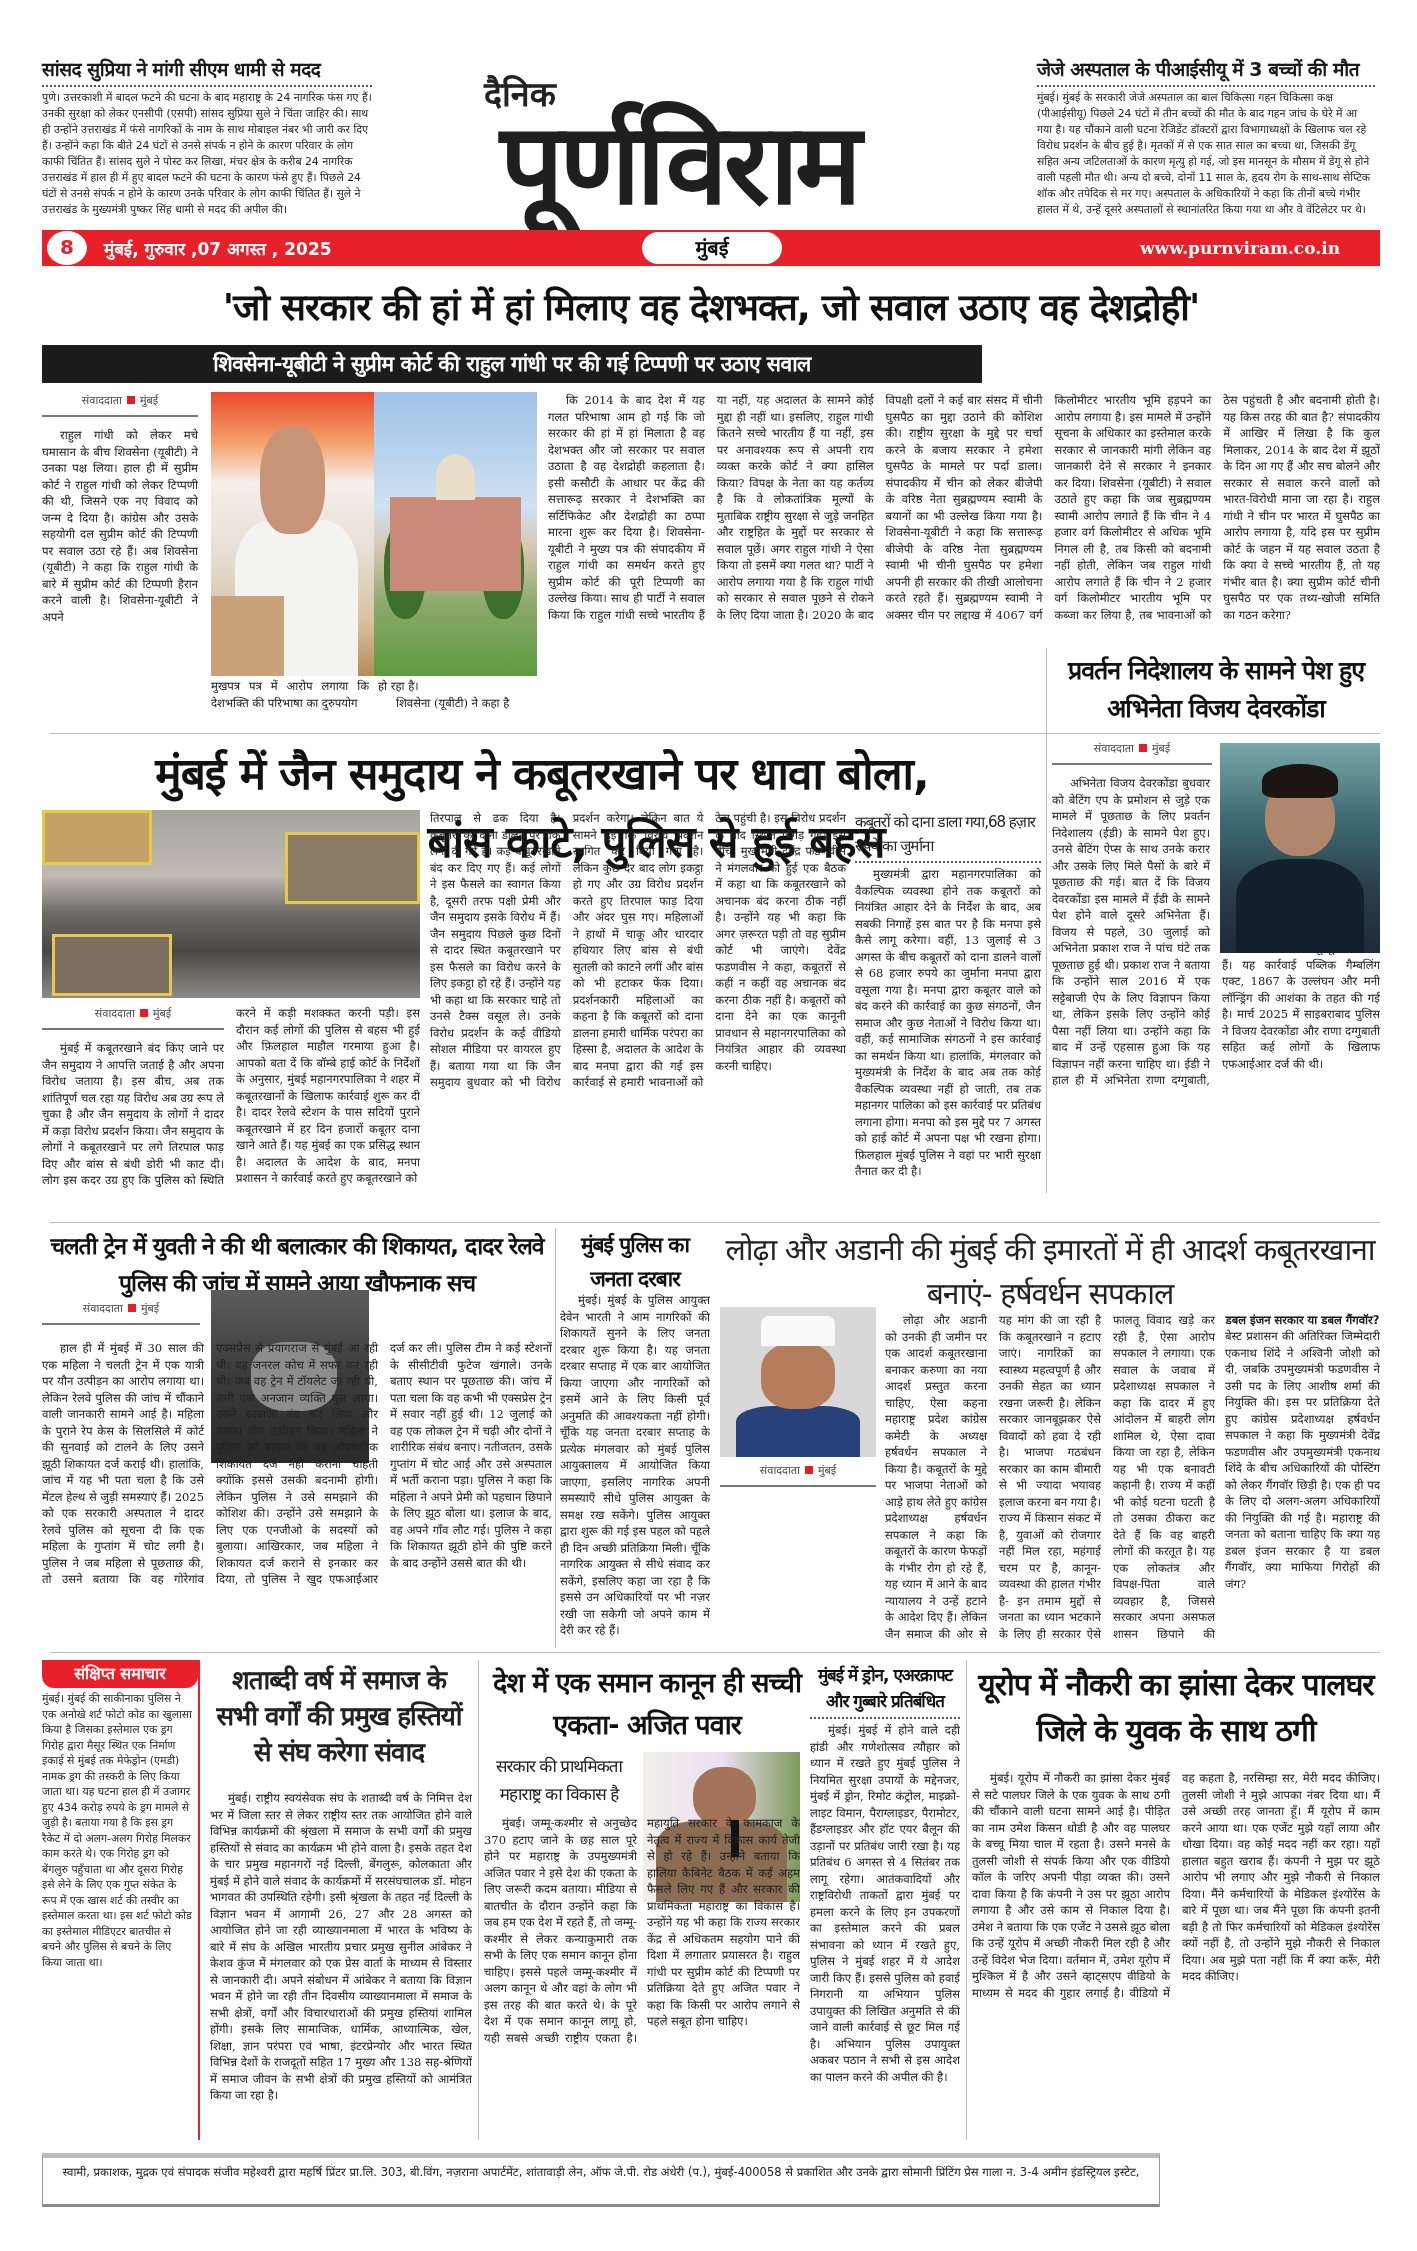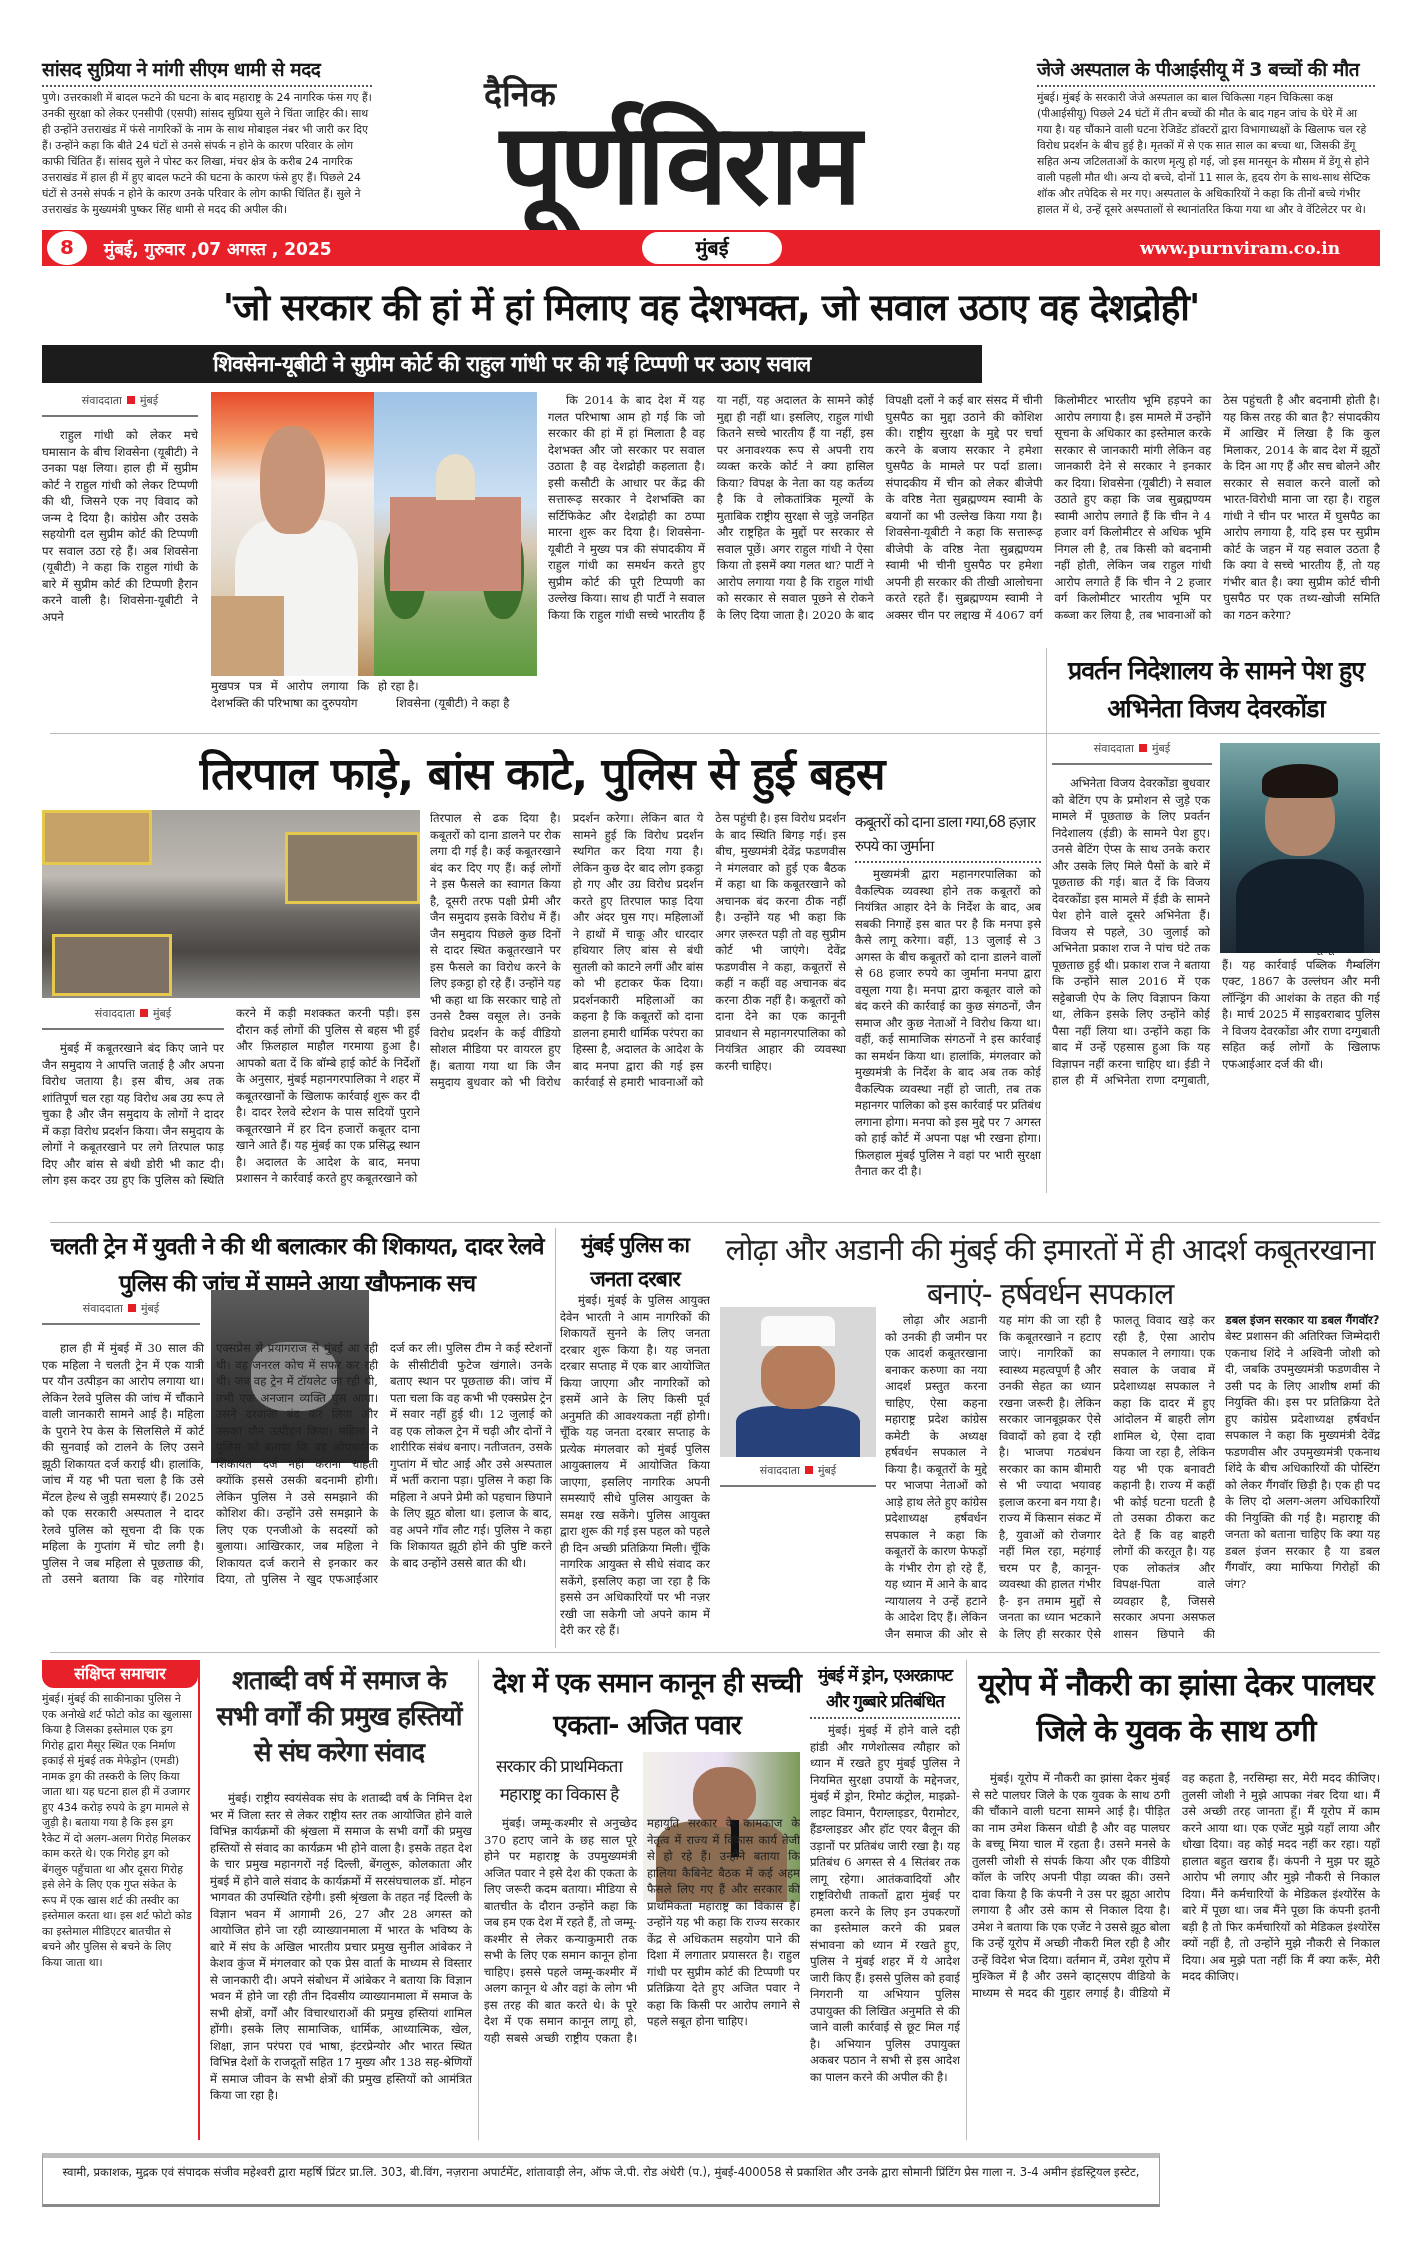--- a/index.html
+++ b/index.html
@@ -113,20 +113,21 @@
 <div class="abs body-text" style="left:378px; top:678px; width:159px; height:36px; overflow:hidden;">
   <div>हो रहा है।</div>
   <div class="para">शिवसेना (यूबीटी) ने कहा है</div>
 </div>
 
 <div class="abs body-text cols5 para" style="left:548px; top:392px; width:832px; height:322px; overflow:hidden;">कि 2014 के बाद देश में यह गलत परिभाषा आम हो गई कि जो सरकार की हां में हां मिलाता है वह देशभक्त और जो सरकार पर सवाल उठाता है वह देशद्रोही कहलाता है। इसी कसौटी के आधार पर केंद्र की सत्तारूढ़ सरकार ने देशभक्ति का सर्टिफिकेट और देशद्रोही का ठप्पा मारना शुरू कर दिया है। शिवसेना-यूबीटी ने मुख्य पत्र की संपादकीय में राहुल गांधी का समर्थन करते हुए सुप्रीम कोर्ट की पूरी टिप्पणी का उल्लेख किया। साथ ही पार्टी ने सवाल किया कि राहुल गांधी सच्चे भारतीय हैं या नहीं, यह अदालत के सामने कोई मुद्दा ही नहीं था। इसलिए, राहुल गांधी कितने सच्चे भारतीय हैं या नहीं, इस पर अनावश्यक रूप से अपनी राय व्यक्त करके कोर्ट ने क्या हासिल किया? विपक्ष के नेता का यह कर्तव्य है कि वे लोकतांत्रिक मूल्यों के मुताबिक राष्ट्रीय सुरक्षा से जुड़े जनहित और राष्ट्रहित के मुद्दों पर सरकार से सवाल पूछें। अगर राहुल गांधी ने ऐसा किया तो इसमें क्या गलत था? पार्टी ने आरोप लगाया गया है कि राहुल गांधी को सरकार से सवाल पूछने से रोकने के लिए दिया जाता है। 2020 के बाद विपक्षी दलों ने कई बार संसद में चीनी घुसपैठ का मुद्दा उठाने की कोशिश की। राष्ट्रीय सुरक्षा के मुद्दे पर चर्चा करने के बजाय सरकार ने हमेशा घुसपैठ के मामले पर पर्दा डाला। संपादकीय में चीन को लेकर बीजेपी के वरिष्ठ नेता सुब्रह्मण्यम स्वामी के बयानों का भी उल्लेख किया गया है। शिवसेना-यूबीटी ने कहा कि सत्तारूढ़ बीजेपी के वरिष्ठ नेता सुब्रह्मण्यम स्वामी भी चीनी घुसपैठ पर हमेशा अपनी ही सरकार की तीखी आलोचना करते रहते हैं। सुब्रह्मण्यम स्वामी ने अक्सर चीन पर लद्दाख में 4067 वर्ग किलोमीटर भारतीय भूमि हड़पने का आरोप लगाया है। इस मामले में उन्होंने सूचना के अधिकार का इस्तेमाल करके सरकार से जानकारी मांगी लेकिन वह जानकारी देने से सरकार ने इनकार कर दिया। शिवसेना (यूबीटी) ने सवाल उठाते हुए कहा कि जब सुब्रह्मण्यम स्वामी आरोप लगाते हैं कि चीन ने 4 हजार वर्ग किलोमीटर से अधिक भूमि निगल ली है, तब किसी को बदनामी नहीं होती, लेकिन जब राहुल गांधी आरोप लगाते हैं कि चीन ने 2 हजार वर्ग किलोमीटर भारतीय भूमि पर कब्जा कर लिया है, तब भावनाओं को ठेस पहुंचती है और बदनामी होती है। यह किस तरह की बात है? संपादकीय में आखिर में लिखा है कि कुल मिलाकर, 2014 के बाद देश में झूठों के दिन आ गए हैं और सच बोलने और सरकार से सवाल करने वालों को भारत-विरोधी माना जा रहा है। राहुल गांधी ने चीन पर भारत में घुसपैठ का आरोप लगाया है, यदि इस पर सुप्रीम कोर्ट के जहन में यह सवाल उठता है कि क्या वे सच्चे भारतीय हैं, तो यह गंभीर बात है। क्या सुप्रीम कोर्ट चीनी घुसपैठ पर एक तथ्य-खोजी समिति का गठन करेगा?</div>
 
 <div class="sep-h" style="left:50px; top:733px; width:1330px;"></div>
 
 <div class="abs head-cond" style="left:42px; top:740px; width:1000px; text-align:center; font-size:44px; line-height:68px;">
+  <div style="white-space:nowrap;">मुंबई में जैन समुदाय ने कबूतरखाने पर धावा बोला,</div>
   <div style="white-space:nowrap;">तिरपाल फाड़े, बांस काटे, पुलिस से हुई बहस</div>
 </div>
 
 <div class="abs img-box photo-crowd" style="left:42px; top:810px; width:378px; height:188px;">
   <div class="inset" style="left:0; top:0; width:110px; height:55px; background:#c6a268;"></div>
   <div class="inset" style="right:0; top:22px; width:135px; height:72px; background:#8a7b64;"></div>
   <div class="inset" style="left:10px; bottom:2px; width:120px; height:62px; background:#7d7062;"></div>
 </div>
 
 <div class="abs" style="left:42px; top:1005px; width:182px;">

